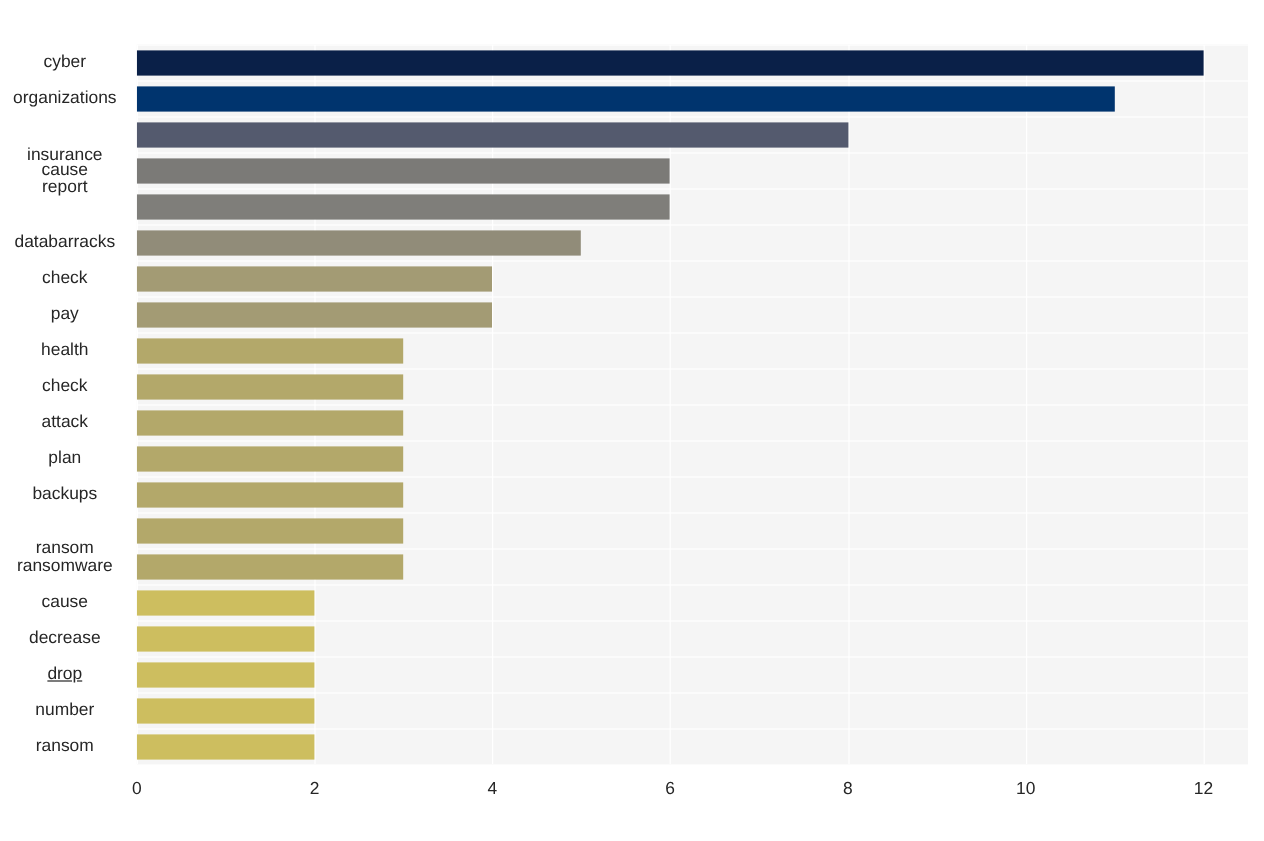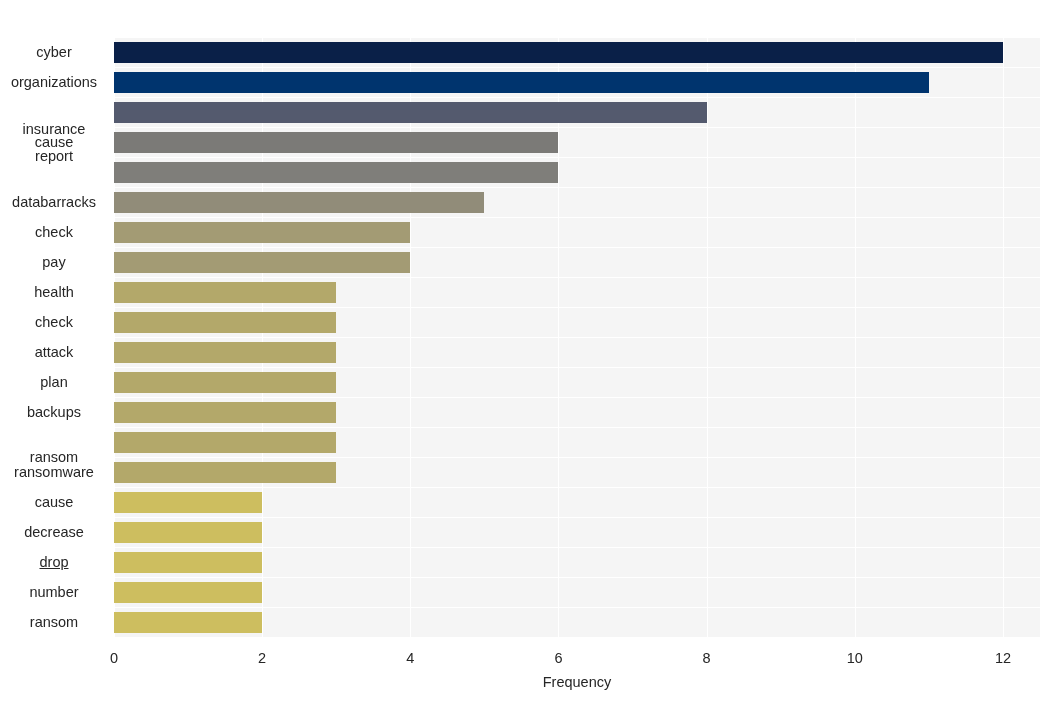--- a/index.html
+++ b/index.html
@@ -189,15 +189,14 @@
   <div id="x-axis-labels">
       <div class="xlabel" style="left: 114px;">0</div>
       <div class="xlabel" style="left: 262.16px;">2</div>
       <div class="xlabel" style="left: 410.32px;">4</div>
       <div class="xlabel" style="left: 558.48px;">6</div>
       <div class="xlabel" style="left: 706.64px;">8</div>
       <div class="xlabel" style="left: 854.8px;">10</div>
       <div class="xlabel" style="left: 1002.96px;">12</div>
     </div>
 
-  <div id="x-axis-title">Frequency</div>
 
 </div>
 
 </body></html>

